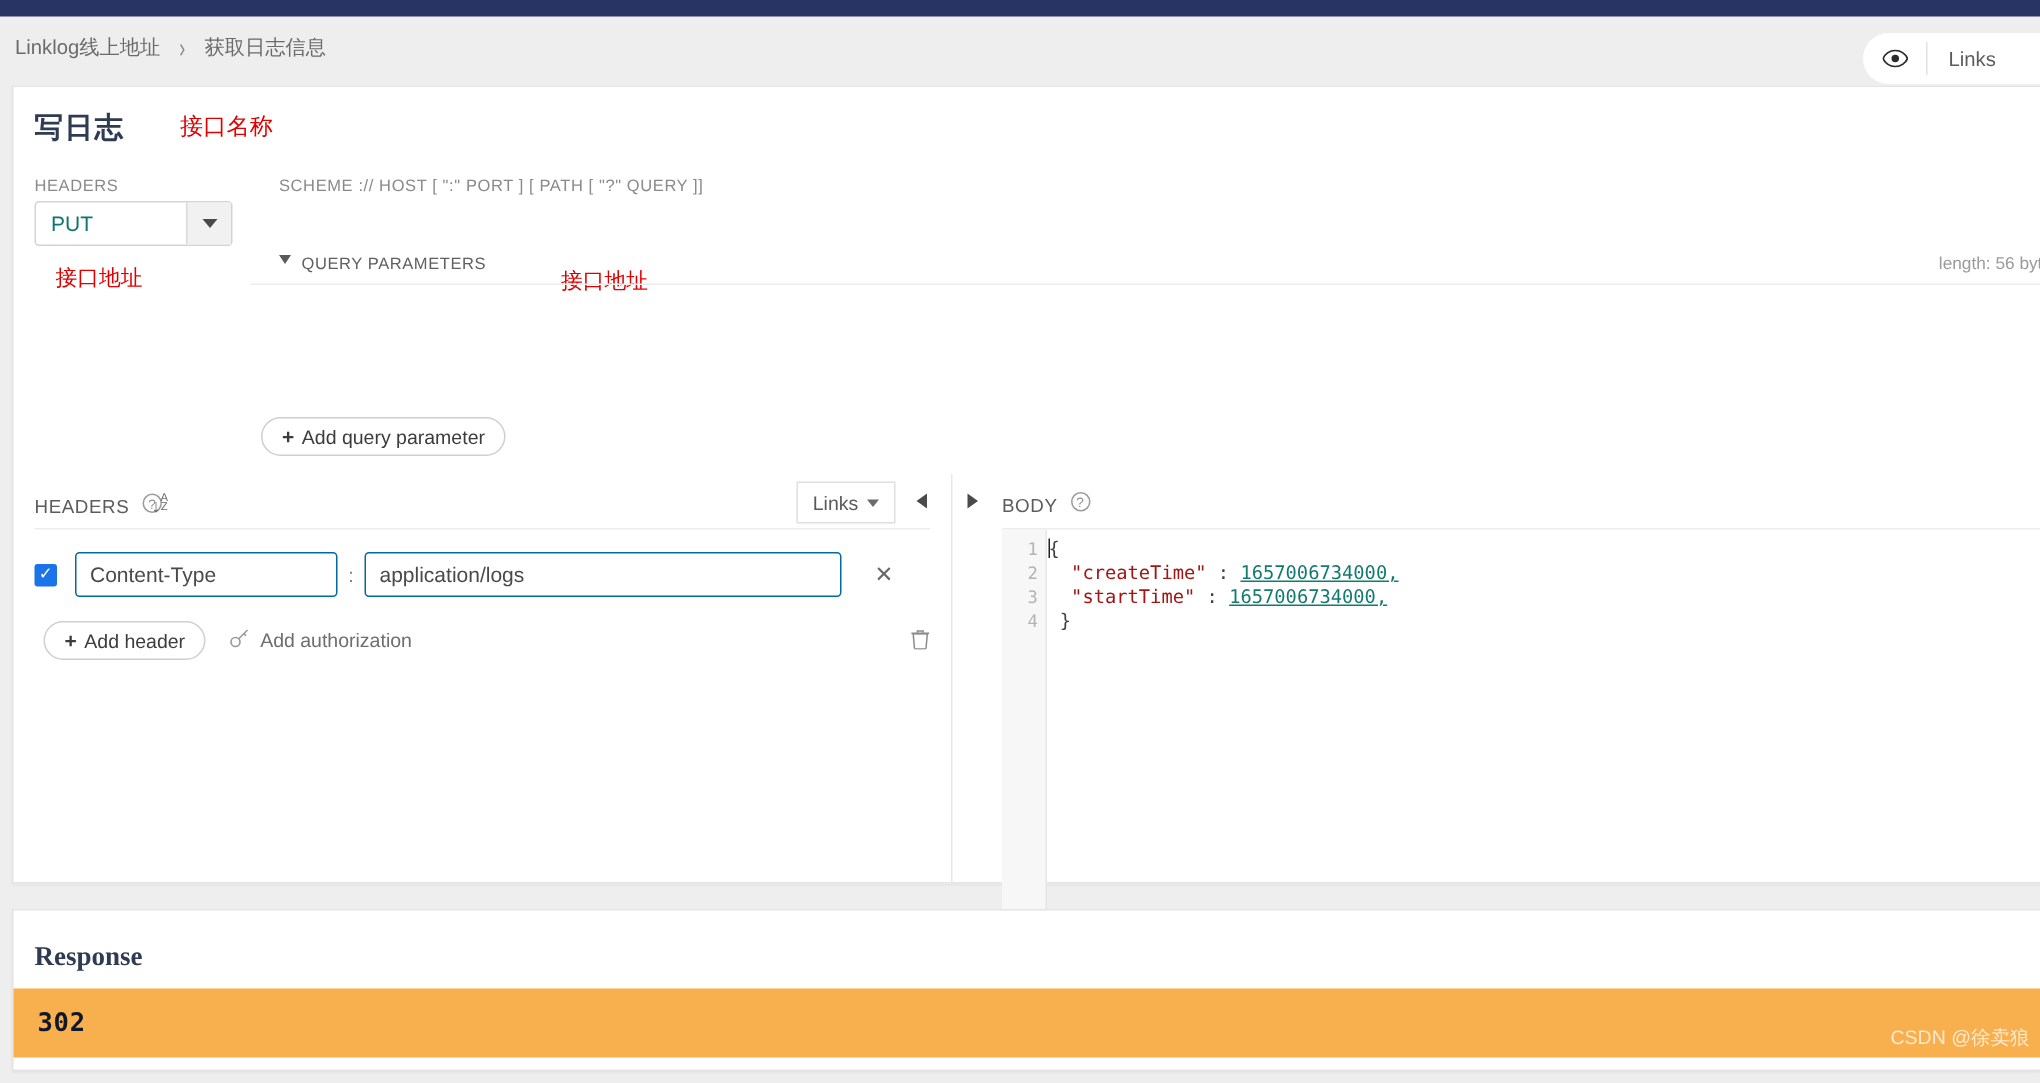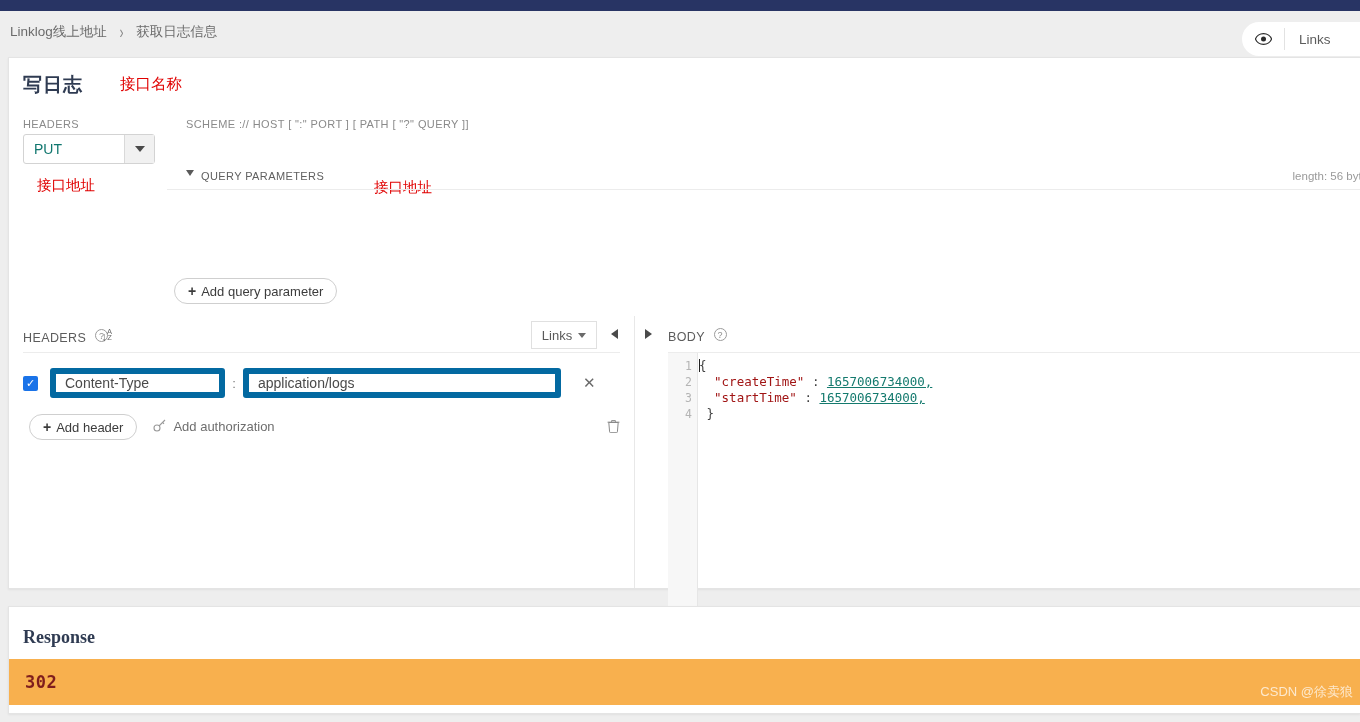--- a/index.html
+++ b/index.html
@@ -235,21 +235,21 @@
   }
   .cb {
     width: 15px; height: 15px;
     background: #1a73e8; border-radius: 2px;
     display: flex; align-items: center; justify-content: center;
     color: #fff; font-size: 11px; line-height: 1;
     flex: 0 0 auto;
   }
   .txt-input {
     height: 30px;
-    border: 6px solid #0369a1; border-radius: 3px;
+    border: 1px solid #0369a1; border-radius: 3px;
     background: #fff;
     display: flex; align-items: center;
     padding-left: 9px;
     font-size: 14px; color: #4a4a4a;
   }
   .hdr-key { width: 175px; margin-left: 12px; }
   .hdr-colon { width: 18px; text-align: center; color: #7a7a7a; font-size: 13px; }
   .hdr-val { width: 318px; }
   .hdr-x {
     margin-left: 22px; color: #6a6a6a; font-size: 15px; cursor: pointer;
@@ -347,21 +347,21 @@
   }
   .status-bar {
     position: absolute; left: 0; top: 52px;
     width: 1352px; height: 46px;
     background: #f8b04e;
     display: flex; align-items: center;
   }
   .status-code {
     margin-left: 16px;
     font-family: "DejaVu Sans Mono", monospace;
-    font-size: 17px; font-weight: bold; color: #7f1d1d;
+    font-size: 17px; font-weight: bold; color: #0f172a;
     letter-spacing: .5px;
   }
 
   .watermark {
     position: absolute; right: 8px; bottom: 4px;
     font-size: 13px; color: rgba(255,255,255,.72);
     white-space: nowrap;
   }
 </style>
 </head>

